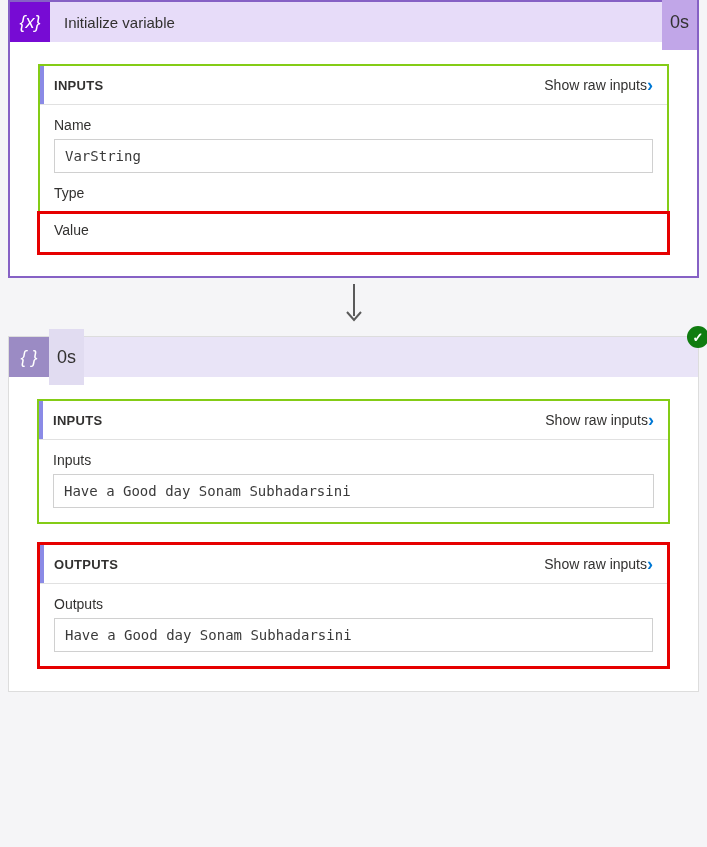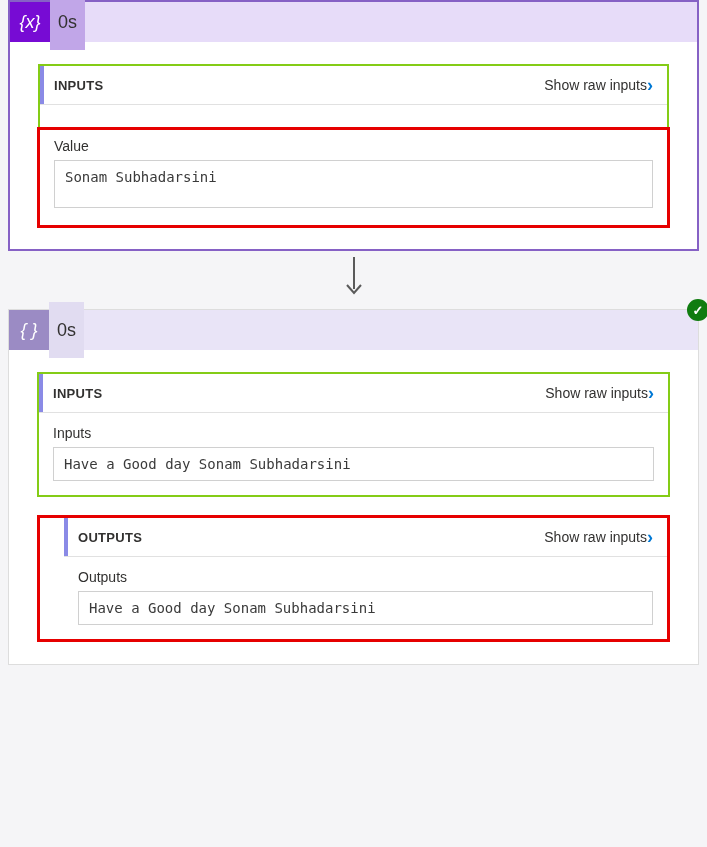--- a/index.html
+++ b/index.html
@@ -117,21 +117,21 @@
       font-family: Menlo, Consolas, monospace;
       font-size: 14px;
       color: #3a3a3a;
       background: #fff;
       min-height: 34px;
     }
 
     
     .highlight {
       border: 3px solid #e60000;
-      padding: 8px 10px 17px 10px;
+      padding: 8px 10px 8px 10px;
       margin: 10px -3px -3px -3px;
     }
     .compose-outputs-highlight {
       border: 3px solid #e60000;
       padding: 0;
       margin-top: 18px;
     }
 
     
     .arrow-wrap {
@@ -162,41 +162,46 @@
     .brace-icon { font-family: "Segoe UI", Arial, sans-serif; font-size: 18px; font-style: italic; }
   </style>
 </head>
 <body>
 
 <div class="card init">
   <div class="titlebar init">
     <div class="icon-box">
       <span class="brace-icon">{x}</span>
     </div>
+    <div class="title">Initialize variable</div>
     <div class="duration">0s</div>
   </div>
 
   <div class="card-body">
     <div class="section">
       <div class="section-header">
         <div class="section-title">INPUTS</div>
         <div class="show-raw">
           <span>Show raw inputs</span>
           <span class="chevron">›</span>
         </div>
       </div>
 
-
       <div class="field">
+        <div class="field-label">Name</div>
+        <div class="field-box">VarString</div>
+      </div>
+
+      <div class="field">
+        <div class="field-label">Type</div>
       </div>
 
       <div class="highlight">
         <div class="field" style="padding:0 4px;">
           <div class="field-label">Value</div>
-          <div class="field-box" style="min-height:48px;">Sonam Subhadarsini</div>
         </div>
       </div>
     </div>
   </div>
 </div>
 
 <div class="arrow-wrap">
   <svg class="arrow-svg" width="22" height="42" viewBox="0 0 22 42">
     <line x1="11" y1="0" x2="11" y2="32" stroke="currentColor" stroke-width="2"></line>
     <polyline points="4,28 11,36 18,28" fill="none" stroke="currentColor" stroke-width="2"></polyline>
@@ -223,21 +228,21 @@
           <span class="chevron">›</span>
         </div>
       </div>
       <div class="field">
         <div class="field-label">Inputs</div>
         <div class="field-box">Have a Good day Sonam Subhadarsini</div>
       </div>
     </div>
 
     <div class="compose-outputs-highlight">
-      <div class="section" style="border:none;padding-left:24px;">
+      <div class="section" style="border:none;">
         <div class="section-header">
           <div class="section-title">OUTPUTS</div>
           <div class="show-raw">
             <span>Show raw inputs</span>
             <span class="chevron">›</span>
           </div>
         </div>
         <div class="field">
           <div class="field-label">Outputs</div>
           <div class="field-box">Have a Good day Sonam Subhadarsini</div>

